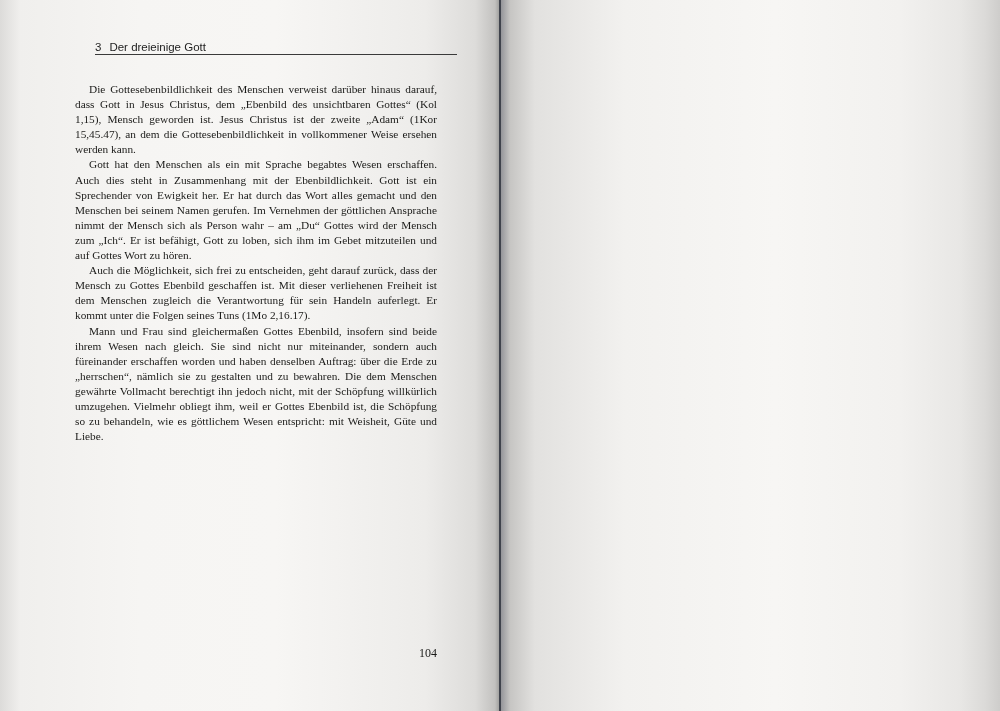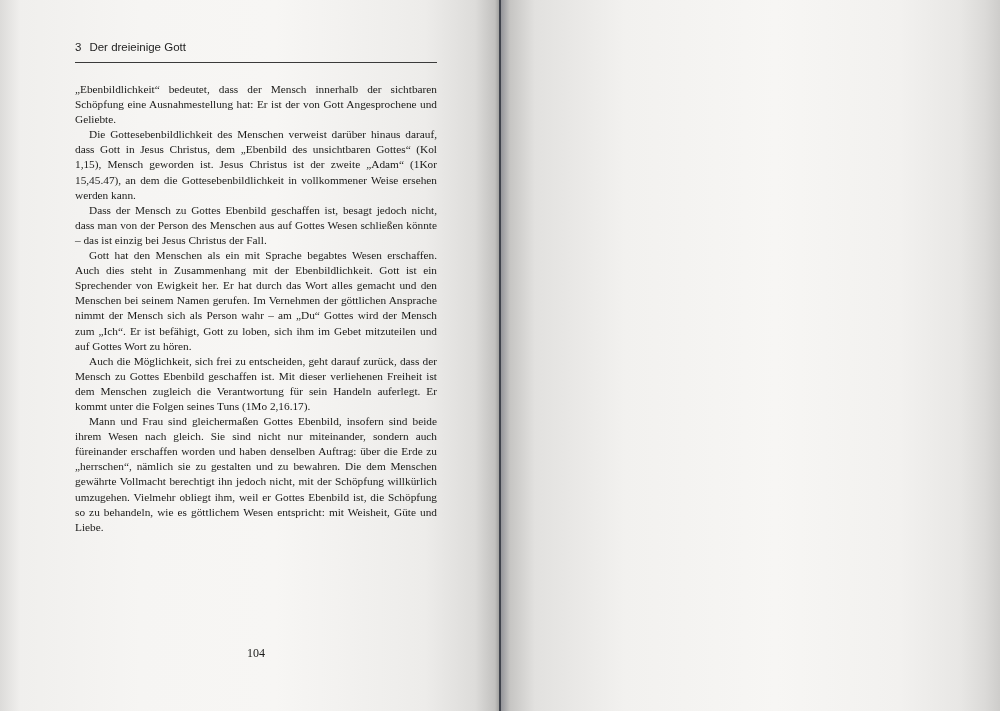--- a/index.html
+++ b/index.html
@@ -16,51 +16,49 @@
   #page-right {
     left:500px; width:500px;
     background:linear-gradient(90deg,#8f9095 0%,#c6c5c3 2%,#e2e1df 7%,#f2f1ef 25%,#f7f6f4 55%,#f2f1ef 80%,#e8e7e5 92%,#dbdad8 97%,#cecdcb 100%);
   }
   .spine { position:absolute; left:499px; top:0; width:2px; height:711px; background:#3f434c; }
 
   .running-head {
     position:absolute; top:40px;
     font-family:"Liberation Sans", sans-serif;
     font-size:11.5px; line-height:14px; color:#232323;
-    padding-bottom:8px; border-bottom:1.5px solid #3a3a3a;
+    padding-bottom:0; border-bottom:1.5px solid #3a3a3a;margin-left:20px;
   }
   #head-left  { left:75px;  width:362px; text-align:left; }
   .rh-num { margin-right:8px; }
 
   .text-col { position:absolute; }
   #body-left  { left:75px;  top:82px; width:362px; }
 
   p.body {
     margin:0; font-size:11.3px; line-height:15.1px; color:#1a1a18;
     text-align:justify; hyphens:auto; -webkit-hyphens:auto;
   }
   p.body.indent { text-indent:14px;font-family:Liberation Serif, serif; }
 
   .folio {
     position:absolute; top:646px; font-size:12px; color:#1a1a18; line-height:14px;
   }
-  #folio-left  { left:75px;  width:362px; text-align:center; }
+  #folio-left  { left:75px;  width:362px; text-align:right; }
 </style>
 </head>
 <body>
 
 <div class="page" id="page-left">
   <div class="running-head" id="head-left">
     <span class="rh-num">3</span><span class="rh-title">Der dreieinige Gott</span>
   </div>
 
   <div class="text-col" id="body-left">
-    <p class="body" lang="de">„Ebenbildlichkeit“ bedeutet, dass der Mensch innerhalb der sichtbaren Schöpfung eine Ausnahmestellung hat: Er ist der von Gott Angesprochene und Geliebte.</p>
     <p class="body indent" lang="de">Die Gottesebenbildlichkeit des Menschen verweist darüber hinaus darauf, dass Gott in Jesus Christus, dem „Ebenbild des unsichtbaren Gottes“ (Kol 1,15), Mensch geworden ist. Jesus Christus ist der zweite „Adam“ (1Kor 15,45.47), an dem die Gottesebenbildlichkeit in vollkommener Weise ersehen werden kann.</p>
-    <p class="body indent" lang="de">Dass der Mensch zu Gottes Ebenbild geschaffen ist, besagt jedoch nicht, dass man von der Person des Menschen aus auf Gottes Wesen schließen könnte – das ist einzig bei Jesus Christus der Fall.</p>
     <p class="body indent" lang="de">Gott hat den Menschen als ein mit Sprache begabtes Wesen erschaffen. Auch dies steht in Zusammenhang mit der Ebenbildlichkeit. Gott ist ein Sprechender von Ewigkeit her. Er hat durch das Wort alles gemacht und den Menschen bei seinem Namen gerufen. Im Vernehmen der göttlichen Ansprache nimmt der Mensch sich als Person wahr – am „Du“ Gottes wird der Mensch zum „Ich“. Er ist befähigt, Gott zu loben, sich ihm im Gebet mitzuteilen und auf Gottes Wort zu hören.</p>
     <p class="body indent" lang="de">Auch die Möglichkeit, sich frei zu entscheiden, geht darauf zurück, dass der Mensch zu Gottes Ebenbild geschaffen ist. Mit dieser verliehenen Freiheit ist dem Menschen zugleich die Verantwortung für sein Handeln auferlegt. Er kommt unter die Folgen seines Tuns (1Mo 2,16.17).</p>
     <p class="body indent" lang="de">Mann und Frau sind gleichermaßen Gottes Ebenbild, insofern sind beide ihrem Wesen nach gleich. Sie sind nicht nur miteinander, sondern auch füreinander erschaffen worden und haben denselben Auftrag: über die Erde zu „herrschen“, nämlich sie zu gestalten und zu bewahren. Die dem Menschen gewährte Vollmacht berechtigt ihn jedoch nicht, mit der Schöpfung willkürlich umzugehen. Vielmehr obliegt ihm, weil er Gottes Ebenbild ist, die Schöpfung so zu behandeln, wie es göttlichem Wesen entspricht: mit Weisheit, Güte und Liebe.</p>
   </div>
 
   <div class="folio" id="folio-left">104</div>
 </div>
 
 <div class="page" id="page-right">
   

